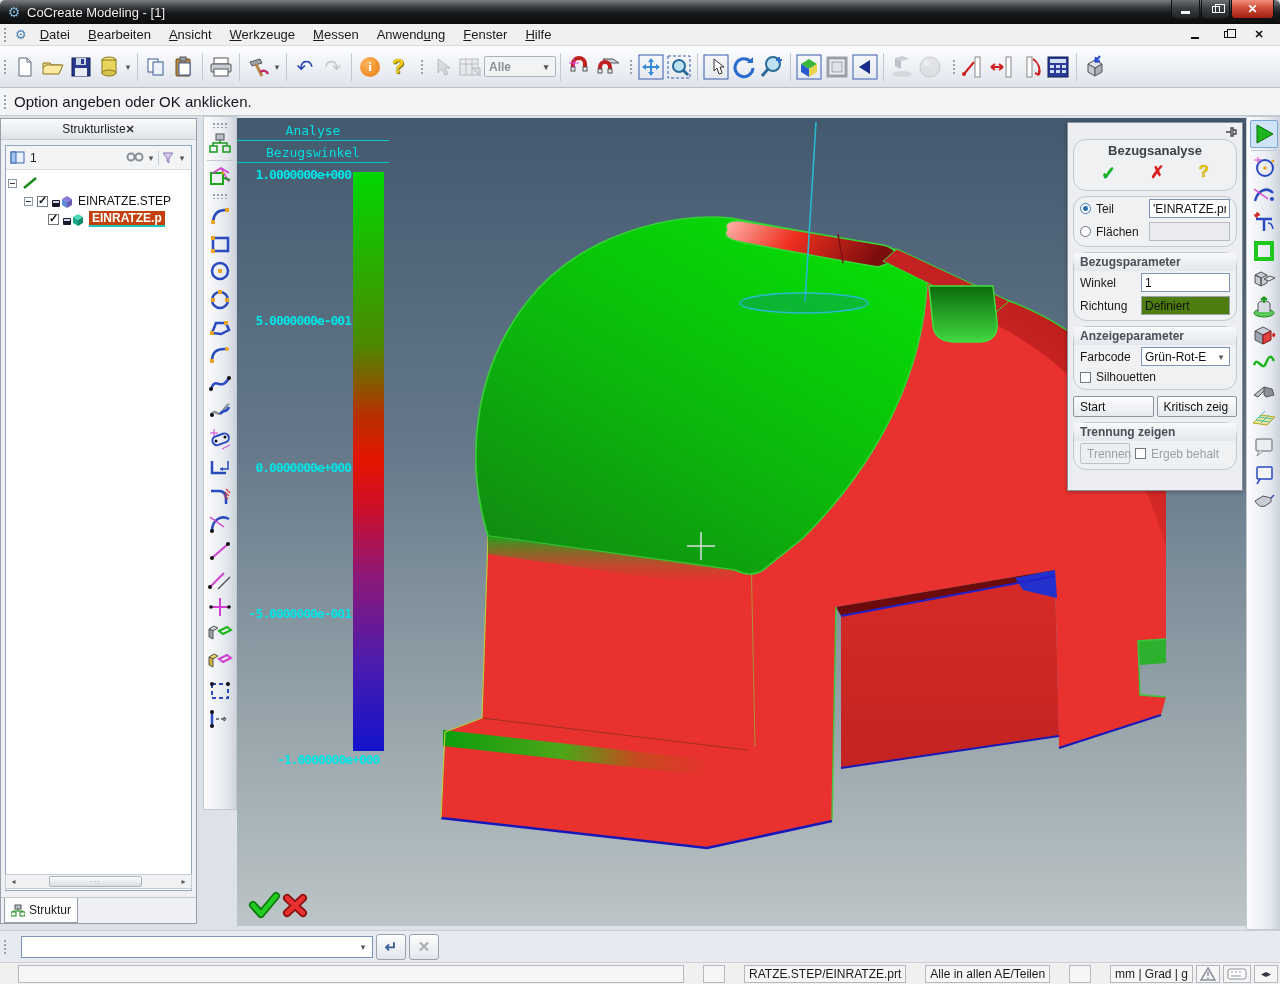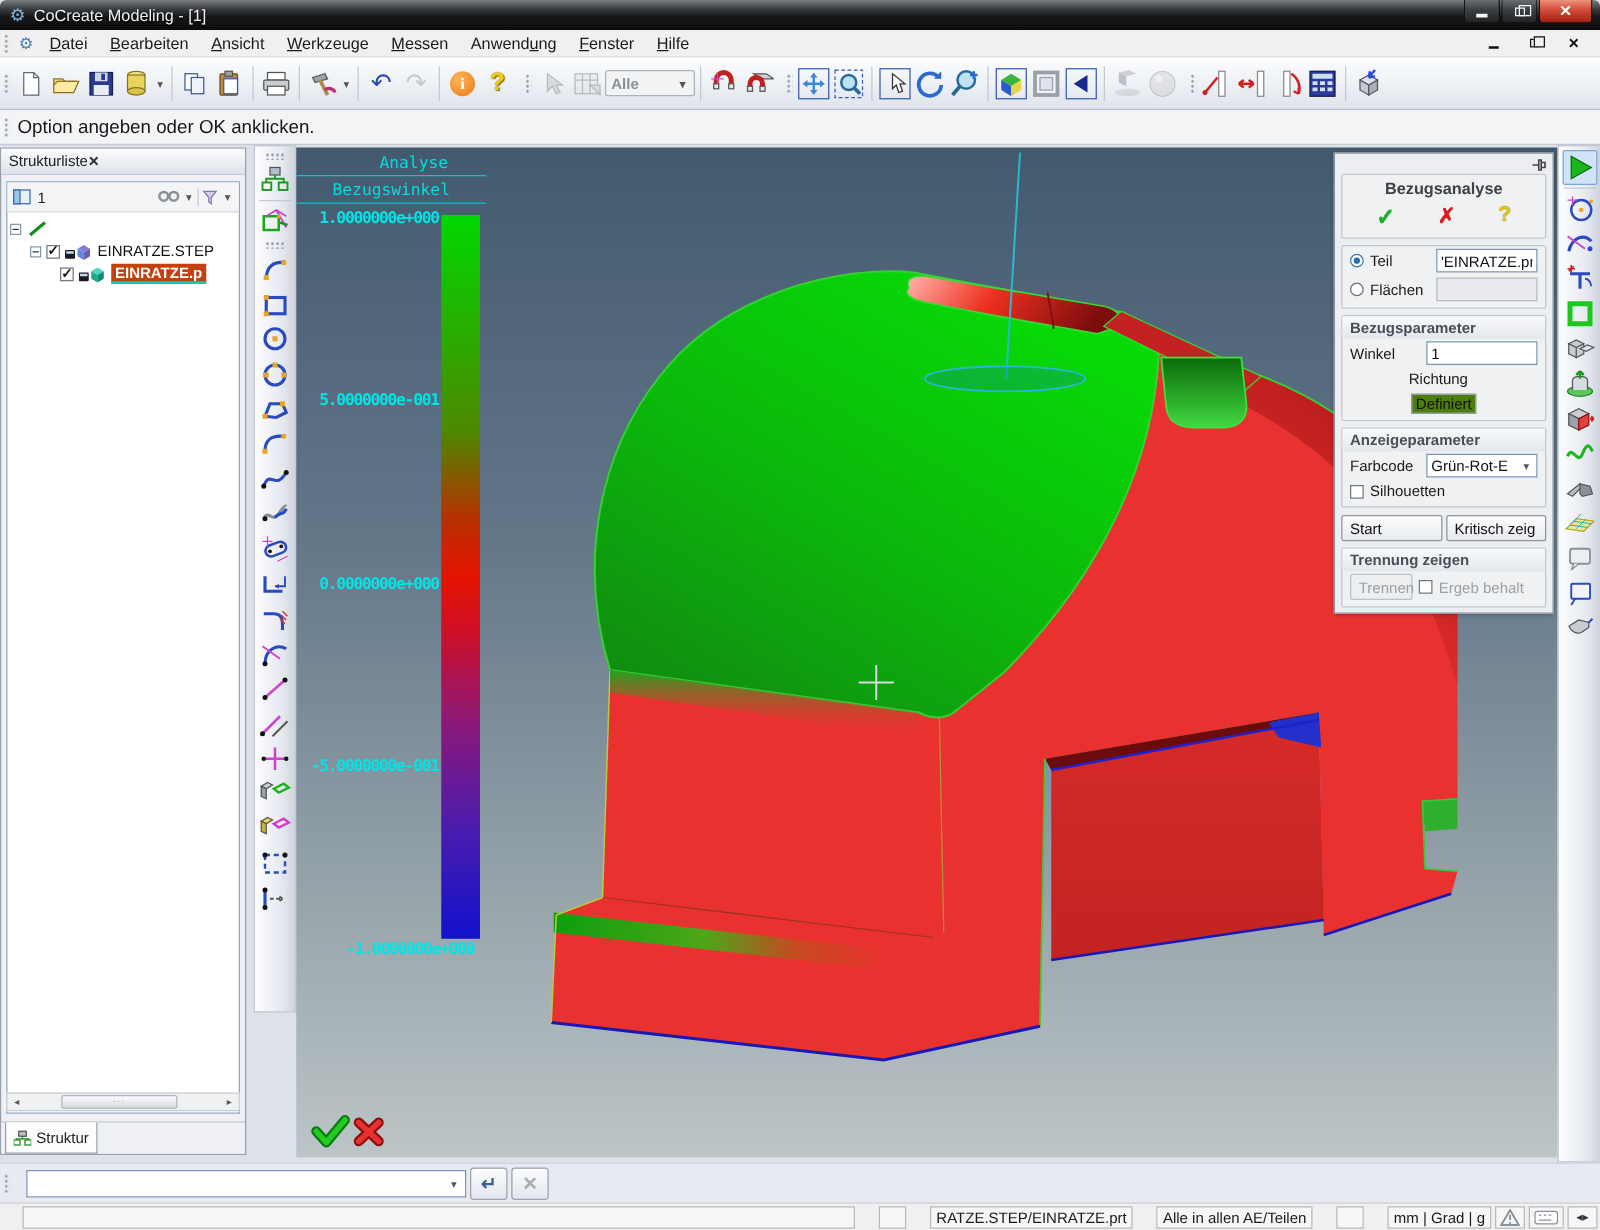--- a/index.html
+++ b/index.html
@@ -49,21 +49,21 @@
   
   .msgbar{position:absolute;left:0;top:88px;width:1280px;height:28px;background:#f2f4f6;border-bottom:1px solid #c4c9d2;
     display:flex;align-items:center;font-size:15px;color:#17171a;}
   .msgbar .grip{margin-right:6px;}
 
   
   .main{position:absolute;left:0;top:116px;width:1280px;height:814px;background:#dde1e8;}
 
   
   .struct-panel{position:absolute;left:0;top:2px;width:197px;height:806px;background:#eef0f3;border:1px solid #9aa0aa;}
-  .sp-head{height:21px;display:flex;align-items:center;justify-content:flex-start;padding:0 6px;
+  .sp-head{height:21px;display:flex;align-items:center;justify-content:center;padding:0 6px;
     background:linear-gradient(180deg,#fafbfc,#dfe3e9);font-size:12px;color:#222;border-bottom:1px solid #c7ccd4;}
   .sp-close{font-size:11px;color:#333;font-weight:bold;}
   .sp-body{position:absolute;left:4px;top:26px;width:187px;height:746px;background:#fff;border:1px solid #8fa8c0;}
   .sp-tools{height:24px;background:#f3f4f6;border-bottom:1px solid #d8dce2;display:flex;align-items:center;padding:0 4px;gap:4px;font-size:12px;}
   .sp-tools .num{font-size:12px;color:#222;}
   .sp-tools .right{margin-left:auto;display:flex;align-items:center;gap:2px;}
   .vsep{width:1px;height:14px;background:#c8ccd2;}
   .tree{padding:4px 2px;font-size:12px;color:#111;}
   .trow{display:flex;align-items:center;height:18px;gap:4px;}
   .expander{width:9px;height:9px;border:1px solid #8899aa;background:#fff;position:relative;flex:none;}
@@ -88,32 +88,32 @@
   .vtb.pressed{background:#cfe4f7;border:1px solid #7aa7d4;border-radius:2px;}
   .hline{width:26px;height:1px;background:#c3c8d2;margin:2px 0;}
 
   
   .viewport{position:absolute;left:237px;top:2px;width:1009px;height:808px;
     background:linear-gradient(180deg,#43596e 0%,#64788a 40%,#98a5ab 75%,#bcc5c7 100%);overflow:hidden;}
   .model-svg{position:absolute;left:0;top:0;width:1009px;height:808px;}
 
   
   .scale{position:absolute;left:0;top:0;width:170px;height:680px;pointer-events:none;}
-  .sc-title{position:absolute;top:5px;left:0;width:152px;text-align:center;color:#00dede;font-family:"DejaVu Sans Mono",monospace;font-size:13px;margin-left:18px;}
+  .sc-title{position:absolute;top:5px;left:0;width:152px;text-align:center;color:#00dede;font-family:"DejaVu Sans Mono",monospace;font-size:13px;}
   .sc-sub{position:absolute;top:27px;left:0;width:152px;text-align:center;color:#00dede;font-family:"DejaVu Sans Mono",monospace;font-size:13px;}
   .sc-line{position:absolute;left:0;width:152px;height:1px;background:#00c8c8;}
   .sc-bar{position:absolute;left:116px;top:54px;width:31px;height:579px;
     background:linear-gradient(180deg,#00d800 0%,#4d8800 30%,#b83000 42%,#e51400 50%,#cc0f2a 58%,#8c1878 70%,#4a1cae 85%,#1212cc 100%);}
   .sc-label{position:absolute;left:0;width:114px;text-align:right;color:#00e5e5;font-family:"DejaVu Sans Mono",monospace;
     font-size:13px;font-weight:bold;letter-spacing:-1px;white-space:nowrap;}
 
   
   .apanel{position:absolute;right:3px;top:4px;width:176px;height:369px;background:#eceef1;border:1px solid #8a9099;box-shadow:0 1px 4px rgba(0,0,0,.3);}
   .ap-pin{position:absolute;right:5px;top:3px;width:12px;height:12px;}
-  .gbox{margin:5px 5px 0 5px;border:1px solid #c3c7cd;background:#f0f1f3;border-radius:2px;}
+  .gbox{margin:5px 5px 0 5px;border:1px solid #c3c7cd;background:#f0f1f3;border-radius:13px;}
   .gbox .ghead{font-size:12px;font-weight:bold;color:#4a4f57;padding:2px 6px;background:linear-gradient(180deg,#f8f9fa,#e3e7ec);}
   .ap-title{text-align:center;font-size:13px;font-weight:bold;color:#3c4148;padding:3px 0 1px;}
   .ap-btnrow{display:flex;justify-content:space-around;padding:3px 10px 6px;}
   .ap-ok{color:#1db51d;font-size:18px;font-weight:bold;text-shadow:0 1px 0 #0a5;}
   .ap-cancel{color:#d81e1e;font-size:17px;font-weight:bold;}
   .ap-help{color:#e8c50a;font-size:17px;font-weight:bold;text-shadow:0 0 1px #7a6a00;}
   .frow{display:flex;align-items:center;padding:2px 6px;gap:5px;font-size:12px;color:#1a1a1a;}
   .radio{width:11px;height:11px;border:1px solid #6a7078;border-radius:50%;background:#fff;position:relative;flex:none;}
   .radio.on{border-color:#3a78b5;}
   .radio.on:before{content:"";position:absolute;left:2px;top:2px;width:5px;height:5px;border-radius:50%;background:#2a6db0;}
@@ -782,21 +782,21 @@
             <span style="width:48px;">Flächen</span>
             <input class="tin dis" disabled="" style="">
           </div>
         </div>
         <div class="gbox">
           <div class="ghead">Bezugsparameter</div>
           <div class="frow">
             <span class="lbl">Winkel</span>
             <input class="tin" value="1" style="">
           </div>
-          <div class="frow" style="padding-bottom:5px;flex-direction:column;">
+          <div class="frow" style="padding-bottom:5px;">
             <span class="lbl">Richtung</span>
             <div class="tin ro" style="display:flex;align-items:center;">
                 <span>Definiert</span>
               </div>
           </div>
         </div>
         <div class="gbox">
           <div class="ghead">Anzeigeparameter</div>
           <div class="frow">
             <span class="lbl">Farbcode</span>

